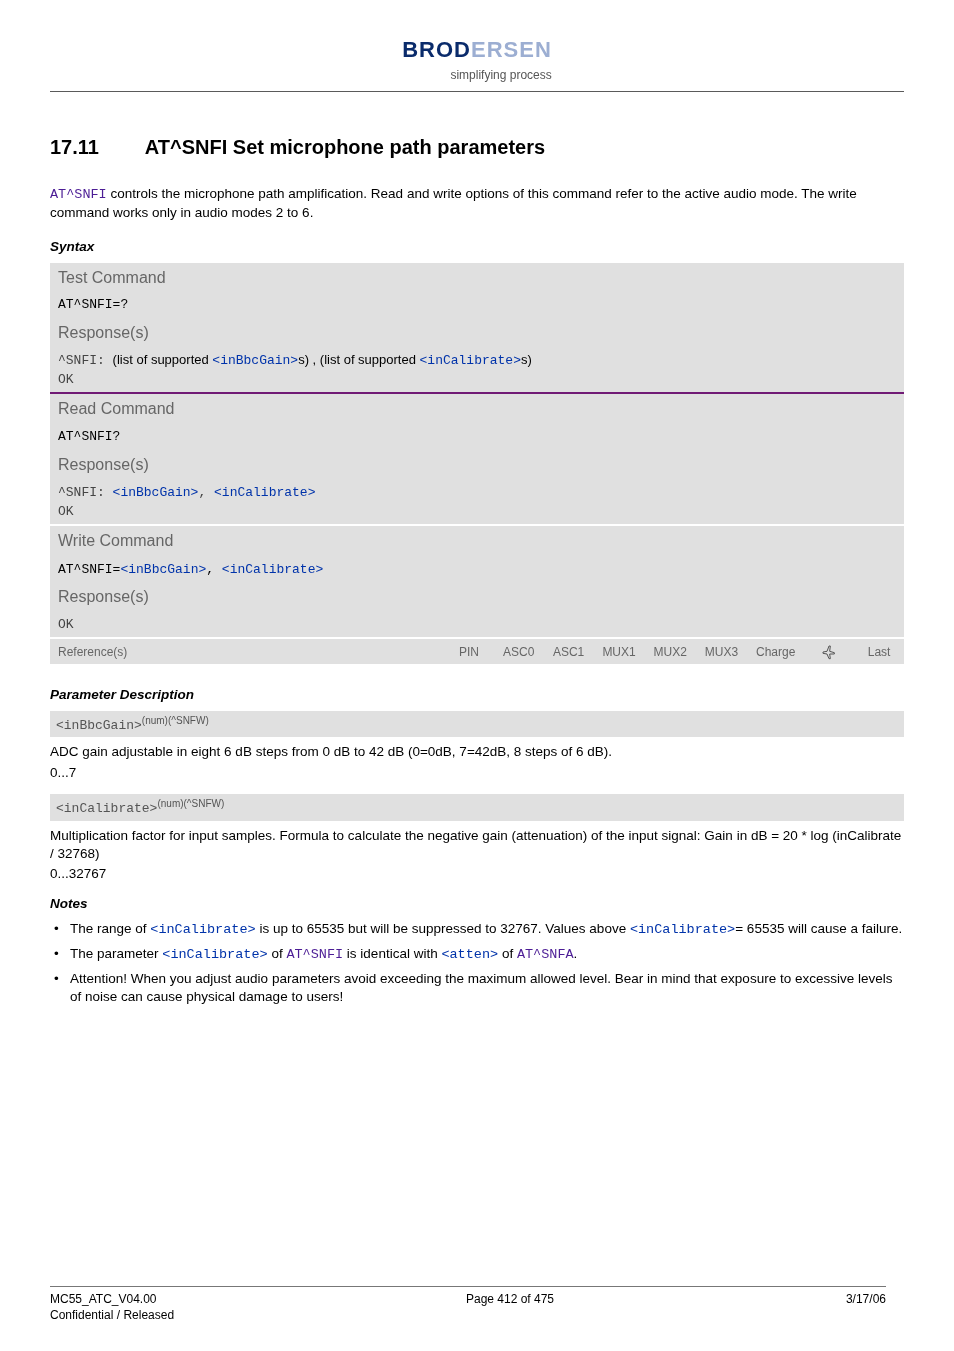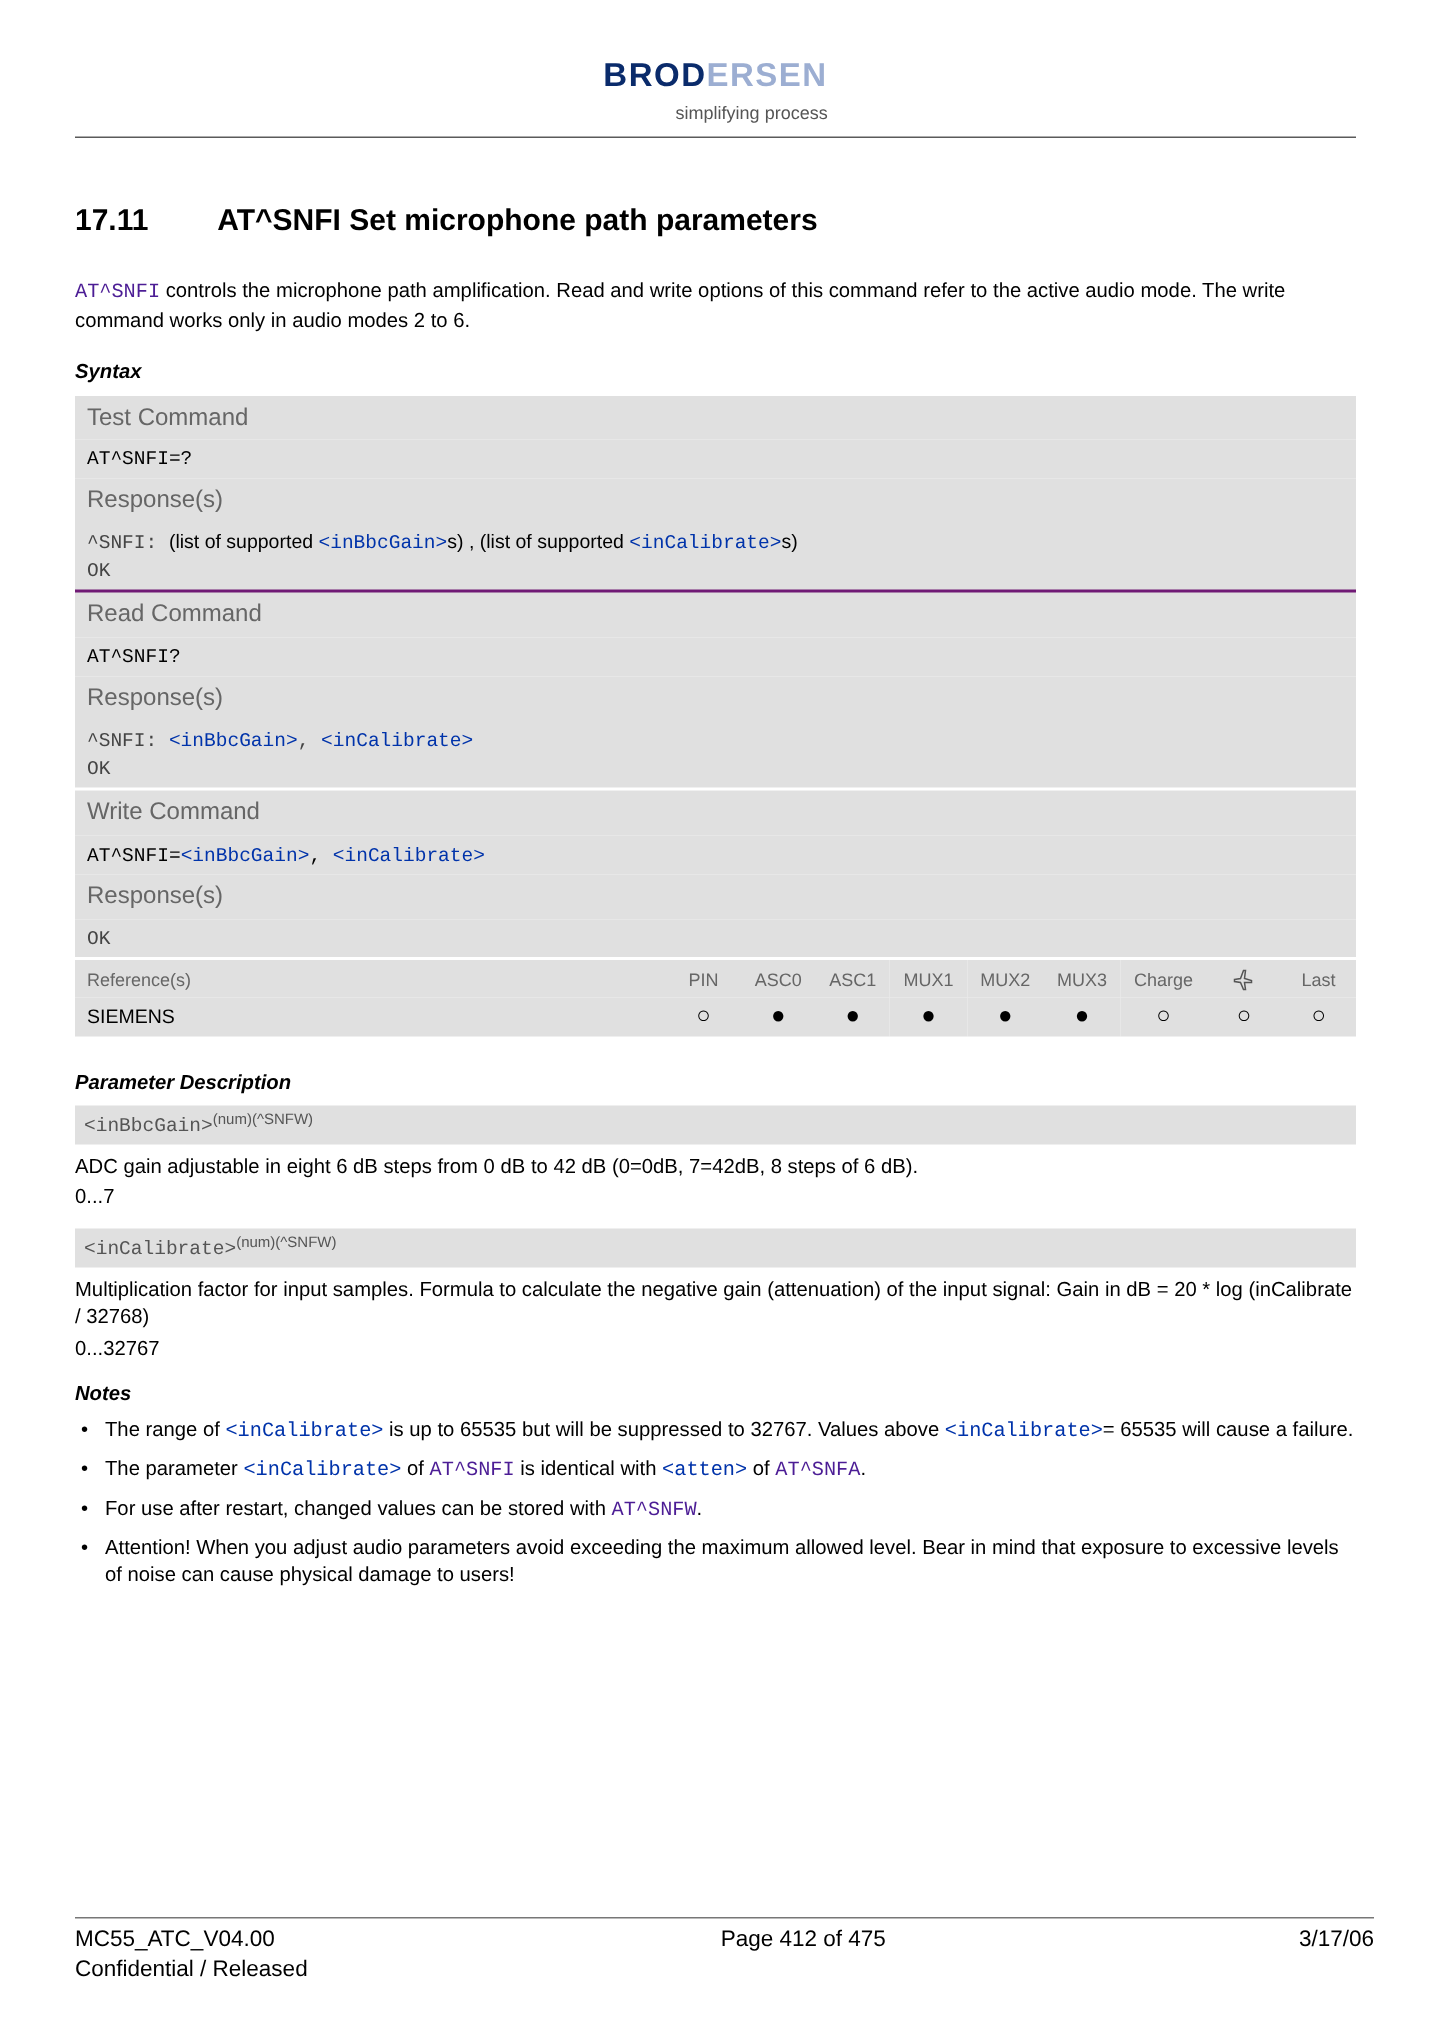--- a/index.html
+++ b/index.html
@@ -68,22 +68,22 @@
   .paramhead .sup { font-family: Arial, sans-serif; font-size: 10px; vertical-align: super; color: #555; }
   .paramdesc { margin: 6px 0 2px 0; }
   .paramrange { margin: 2px 0 12px 0; }
 
   ul.notes { list-style: none; padding-left: 0; margin-top: 6px; }
   ul.notes li { position: relative; padding-left: 20px; margin-bottom: 6px; }
   ul.notes li::before { content: "•"; position: absolute; left: 4px; color: #000; }
 
   .footer {
     position: absolute;
-    left: 50px; right: 38px; bottom: 28px;
-    font-size: 15px;
+    left: 50px; right: 68px; bottom: 28px;
+    font-size: 12px;
   }
   .footer hr { border: none; border-top: 1px solid #777; margin-bottom: 4px; }
   .footer-row { display: flex; justify-content: space-between; }
   .cols { text-align: center; width: 48px; }
   .icon-cell svg { display: inline-block; vertical-align: middle; }
 </style>
 </head>
 <body>
 
 <div class="header">
@@ -169,32 +169,20 @@
     <td class="cols">MUX2</td>
     <td class="cols">MUX3</td>
     <td class="cols">Charge</td>
     <td class="cols icon-cell">
       <svg width="16" height="16" viewBox="0 0 24 24">
             <path fill="none" stroke="#555" stroke-width="1.5" d="M3 12l6-1 3-8 2 0-1 8 7 2v2l-7 0 1 7-2 0-3-7-6-1z"></path>
           </svg>
     </td>
     <td class="cols">Last</td>
   </tr>
-  <tr class="bottom-row">
-    <td style="color:#000">SIEMENS</td>
-    <td class="dot open">○</td>
-    <td class="dot filled">●</td>
-    <td class="dot filled">●</td>
-    <td class="dot filled">●</td>
-    <td class="dot filled">●</td>
-    <td class="dot filled">●</td>
-    <td class="dot open">○</td>
-    <td class="dot open">○</td>
-    <td class="dot open">○</td>
-  </tr>
 </tbody>
   </table>
 
 <div class="subhead" style="margin-top:22px">Parameter Description</div>
 
 <div class="paramhead">
   <span>&lt;inBbcGain&gt;</span><span class="sup">(num)(^SNFW)</span>
 </div>
 <p class="paramdesc">ADC gain adjustable in eight 6 dB steps from 0 dB to 42 dB (0=0dB, 7=42dB, 8 steps of 6 dB).</p>
 <p class="paramrange">0...7</p>
@@ -205,23 +193,20 @@
 <p class="paramdesc">Multiplication factor for input samples. Formula to calculate the negative gain (attenuation) of the input signal: Gain in dB = 20 * log (inCalibrate / 32768)</p>
 <p class="paramrange">0...32767</p>
 
 <div class="subhead">Notes</div>
 <ul class="notes">
   <li>
     <span>The range of </span><span class="param">&lt;inCalibrate&gt;</span><span> is up to 65535 but will be suppressed to 32767. Values above </span><span class="param">&lt;inCalibrate&gt;</span><span>= 65535 will cause a failure.</span>
   </li>
   <li>
     <span>The parameter </span><span class="param">&lt;inCalibrate&gt;</span><span> of </span><span class="cmdref">AT^SNFI</span><span> is identical with </span><span class="param">&lt;atten&gt;</span><span> of </span><span class="cmdref">AT^SNFA</span><span>.</span>
-  </li>
-  <li>
-    <span>For use after restart, changed values can be stored with </span><span class="cmdref">AT^SNFW</span><span>.</span>
   </li>
   <li>
     <span>Attention! When you adjust audio parameters avoid exceeding the maximum allowed level. Bear in mind that exposure to excessive levels of noise can cause physical damage to users!</span>
   </li>
 </ul>
 
 <div class="footer">
   <hr>
   <div class="footer-row">
     <div>

